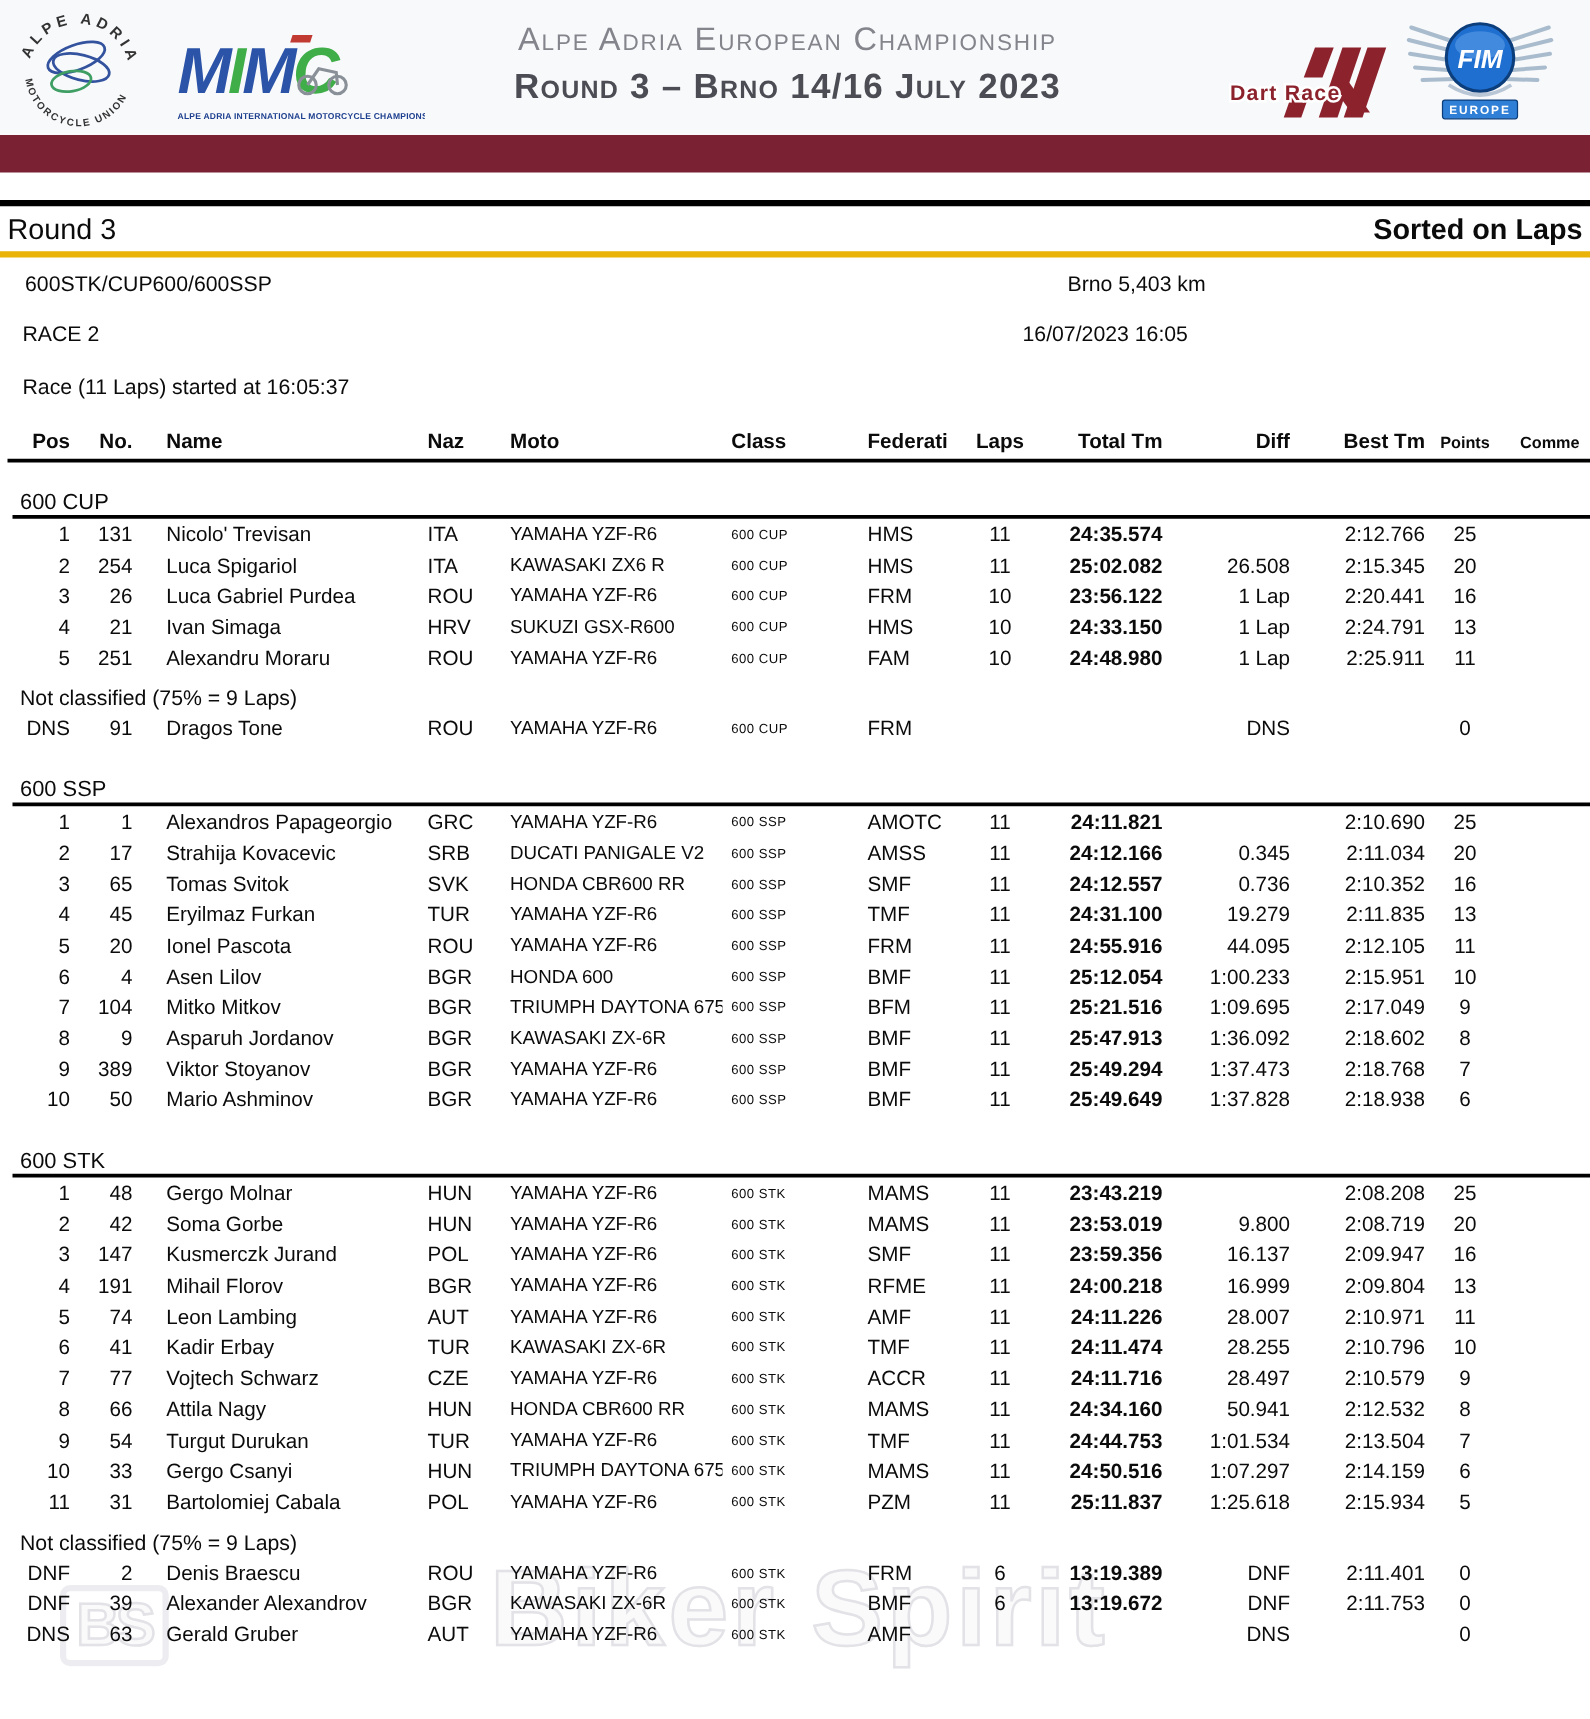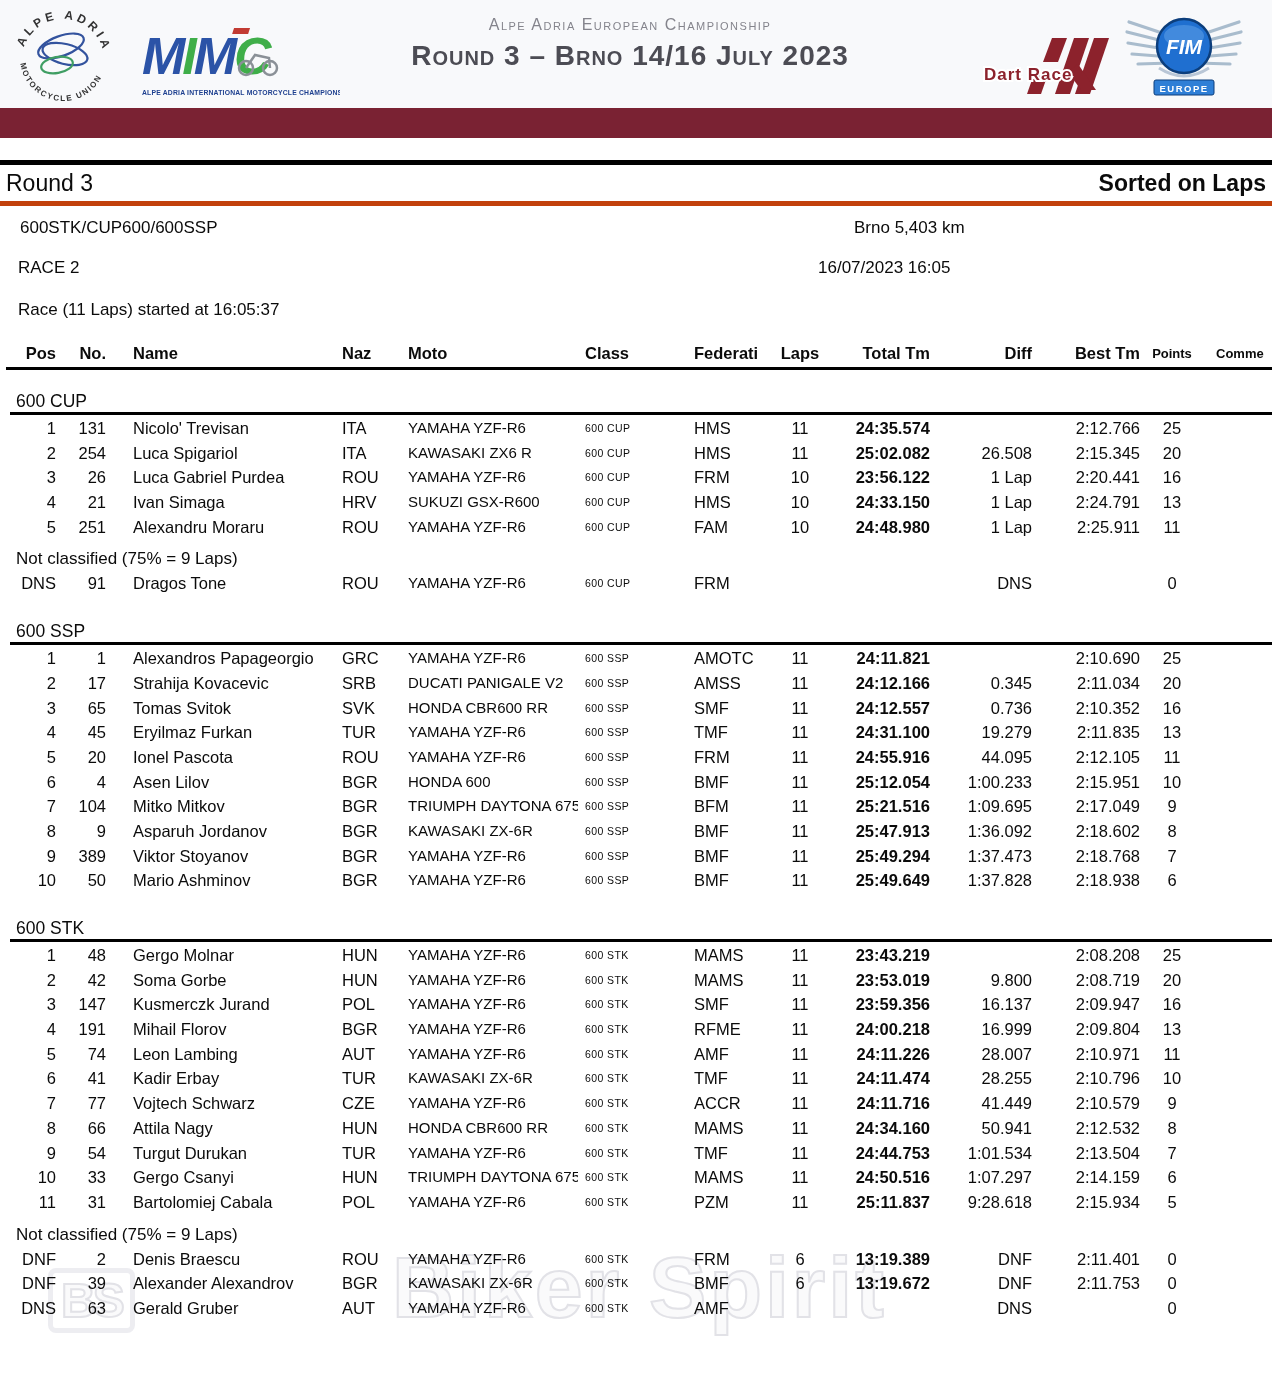--- a/index.html
+++ b/index.html
@@ -2,25 +2,25 @@
 <html><head>
 <meta charset="utf-8">
 <style>
   html,body{margin:0;padding:0;background:#fff;}
   .page{position:relative;width:1272px;height:1375px;background:#fff;overflow:hidden;
         font-family:"Liberation Sans",sans-serif;color:#0b0b0b;}
   
   .hdr{position:relative;height:108px;background:#f8f9fb;}
   .hdr .logo{position:absolute;}
   .champ{position:absolute;left:360px;width:540px;top:16px;text-align:center;}
-  .champ .l1{font-variant:small-caps;font-size:16px;letter-spacing:1.5px;color:#84848c;font-weight:500;}
+  .champ .l1{font-variant:small-caps;font-size:26px;letter-spacing:1.5px;color:#84848c;font-weight:500;}
   .champ .l2{font-variant:small-caps;font-size:28px;letter-spacing:1px;color:#4c4c54;font-weight:700;margin-top:6px;}
   .maroon{height:30px;}
   
-  .titlebar{margin-top:22px;border-top:5px solid #000;border-bottom:5px solid #c2410c;height:36px;
+  .titlebar{margin-top:22px;border-top:5px solid #000;border-bottom:5px solid #eab308;height:36px;
             display:flex;justify-content:space-between;align-items:center;padding:0 6px;font-size:23px;}
   .titlebar .sorted{font-weight:700;}
   
   .meta{position:relative;height:134px;font-size:17px;}
   .meta span{position:absolute;white-space:nowrap;}
   .m-classes{left:20px;top:12px;}
   .m-track{left:812px;top:12px;margin-left:42px;}
   .m-race{left:18px;top:52px;}
   .m-dt{left:818px;top:52px;}
   .m-info{left:18px;top:94px;}
@@ -511,21 +511,21 @@
         <div class="grid row">
           <div class="cell c0">7</div>
           <div class="cell c1">77</div>
           <div class="cell c2">Vojtech Schwarz</div>
           <div class="cell c3">CZE</div>
           <div class="cell c4">YAMAHA YZF-R6</div>
           <div class="cell c5">600 STK</div>
           <div class="cell c6">ACCR</div>
           <div class="cell c7">11</div>
           <div class="cell c8">24:11.716</div>
-          <div class="cell c9">41.449</div>
+          <div class="cell c9">28.497</div>
           <div class="cell c10">2:10.579</div>
           <div class="cell c11">9</div>
           <div class="cell c12"></div>
         </div>
         <div class="grid row">
           <div class="cell c0">8</div>
           <div class="cell c1">66</div>
           <div class="cell c2">Attila Nagy</div>
           <div class="cell c3">HUN</div>
           <div class="cell c4">HONDA CBR600 RR</div>
@@ -571,21 +571,21 @@
         <div class="grid row">
           <div class="cell c0">11</div>
           <div class="cell c1">31</div>
           <div class="cell c2">Bartolomiej Cabala</div>
           <div class="cell c3">POL</div>
           <div class="cell c4">YAMAHA YZF-R6</div>
           <div class="cell c5">600 STK</div>
           <div class="cell c6">PZM</div>
           <div class="cell c7">11</div>
           <div class="cell c8">25:11.837</div>
-          <div class="cell c9">9:28.618</div>
+          <div class="cell c9">1:25.618</div>
           <div class="cell c10">2:15.934</div>
           <div class="cell c11">5</div>
           <div class="cell c12"></div>
         </div>
         <div class="nclabel">Not classified (75% = 9 Laps)</div>
         <div class="grid row">
           <div class="cell c0">DNF</div>
           <div class="cell c1">2</div>
           <div class="cell c2">Denis Braescu</div>
           <div class="cell c3">ROU</div>

